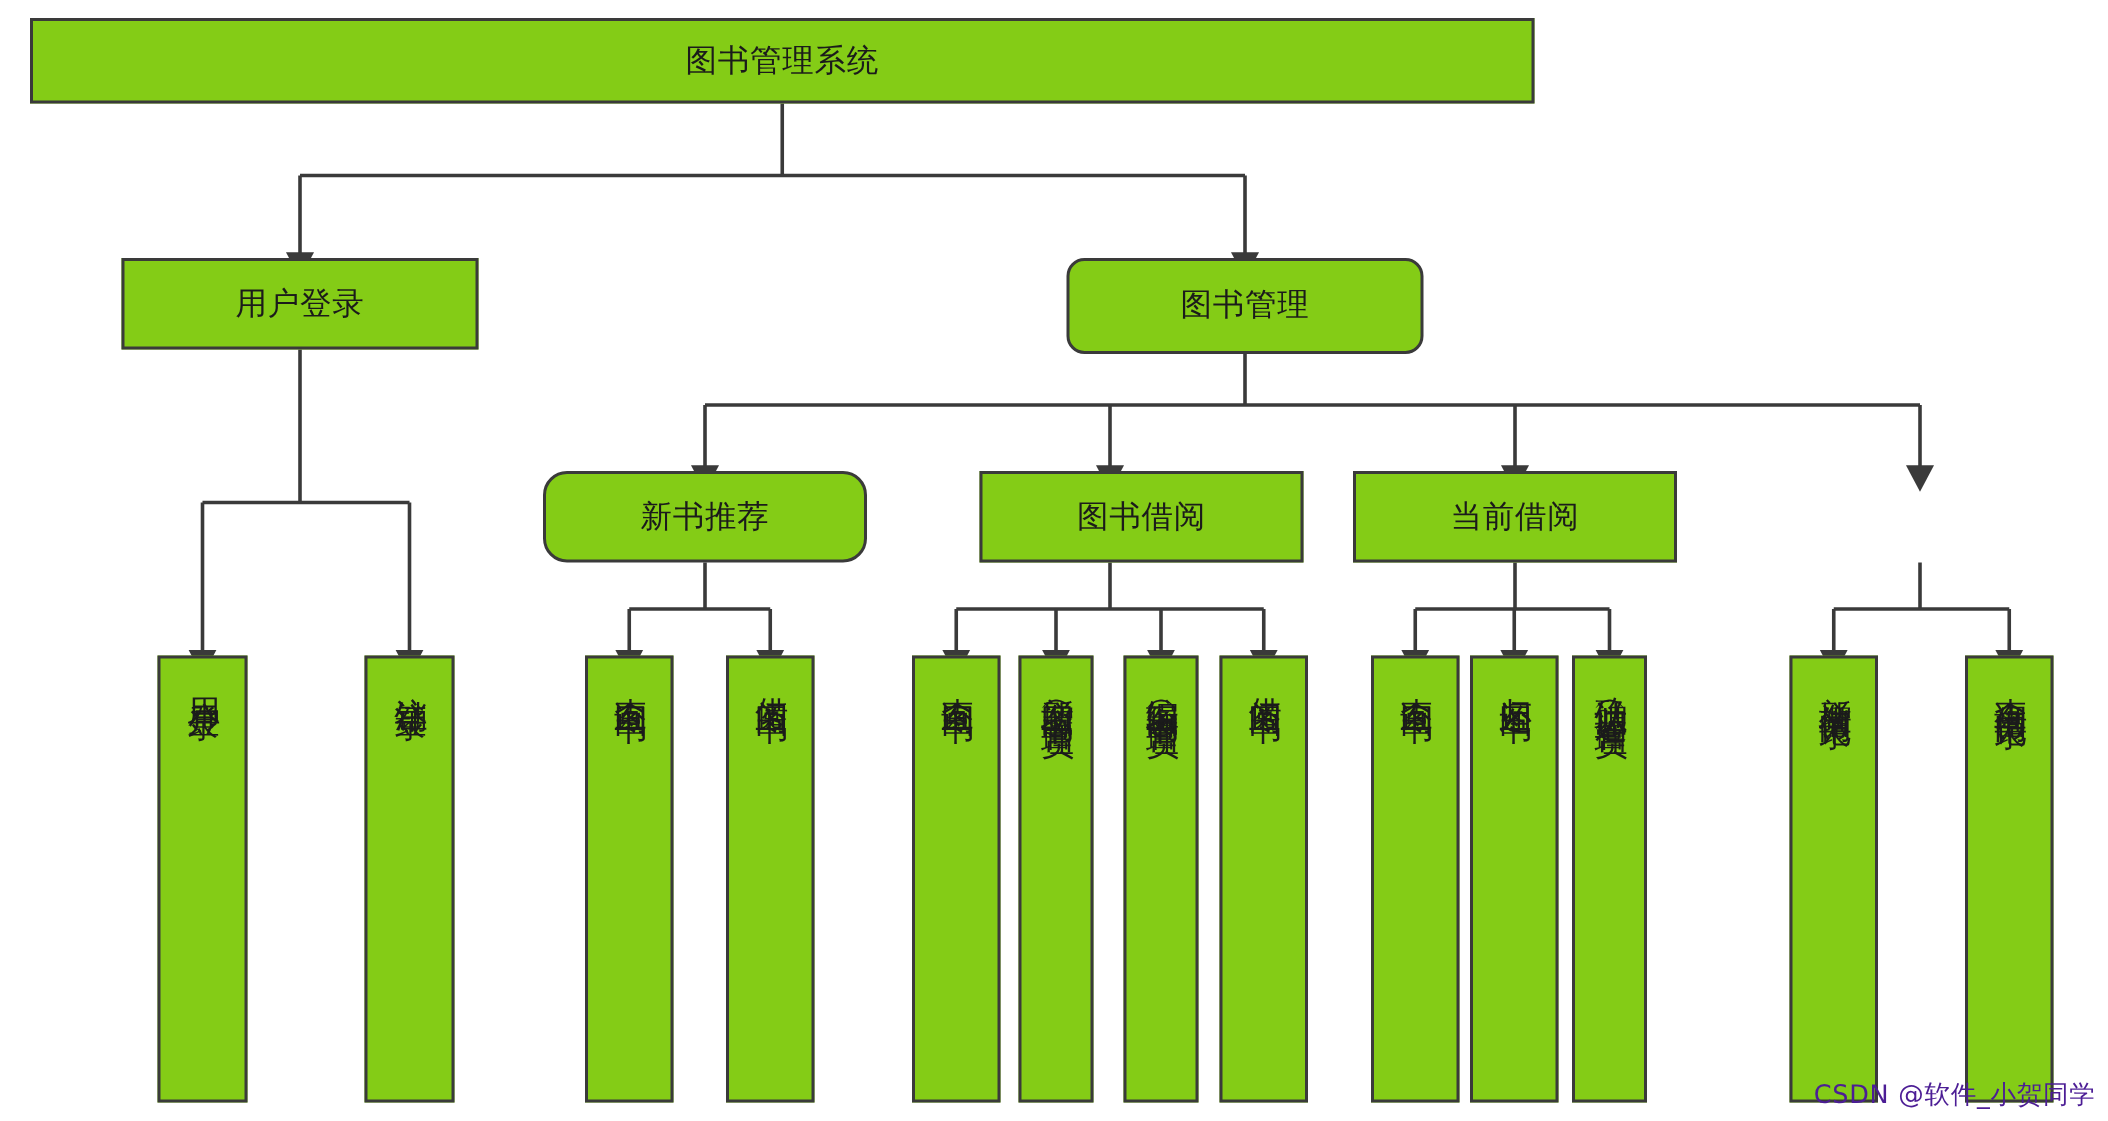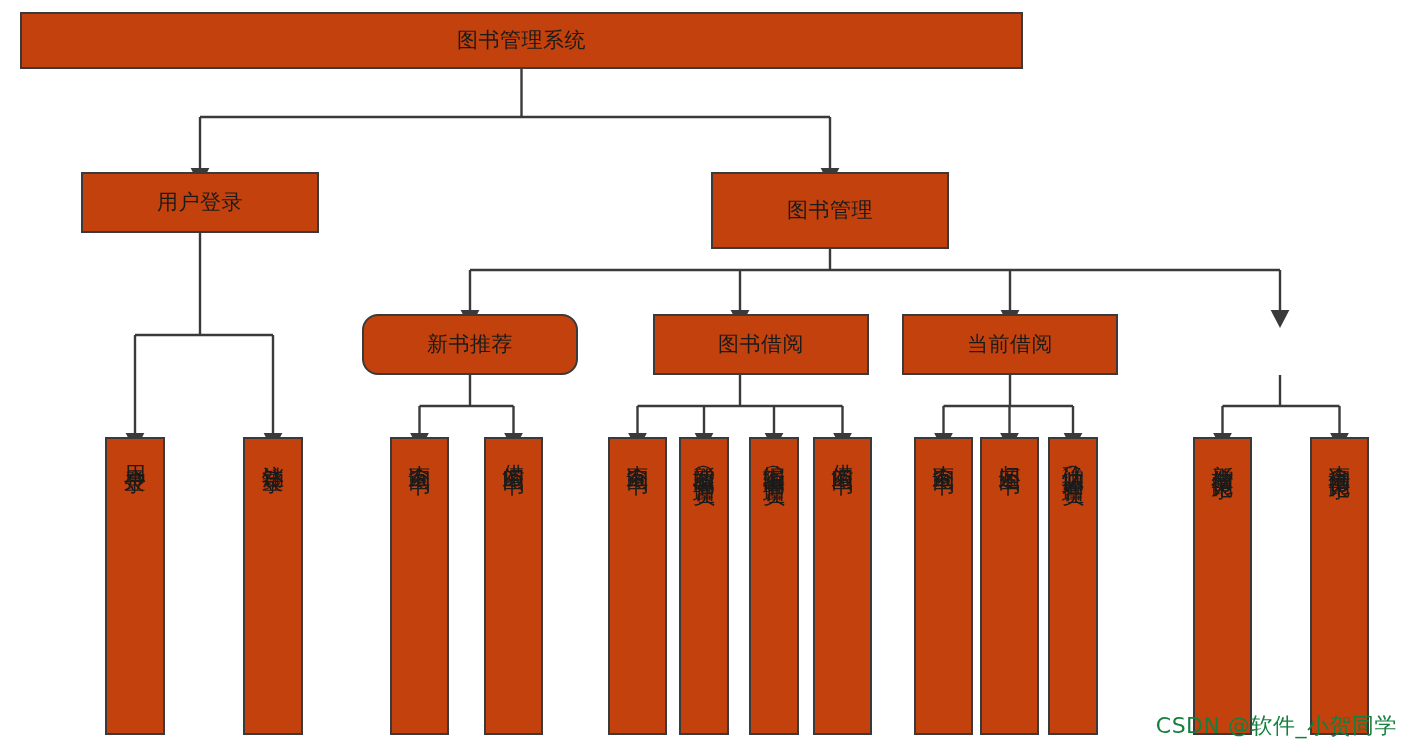--- a/index.html
+++ b/index.html
@@ -25,21 +25,21 @@
     position: absolute;
     left: 0;
     top: 0;
     width: 1405px;
     height: 747px;
     display: block;
   }
   .node-box {
     position: absolute;
     box-sizing: border-box;
-    background: #c2410c;
+    background: #84cc16;
     border: 2.5px solid #3a3a3a;
     display: flex;
     align-items: center;
     justify-content: center;
     overflow: hidden;
   }
   .node-label {
     font-family: "DejaVu Sans", "Liberation Sans", sans-serif;
     color: #1b1b1b;
     line-height: 1.12;
@@ -65,22 +65,22 @@
     text-orientation: upright;
     font-size: 22px;
     letter-spacing: 3px;
     line-height: 1;
   }
   .watermark {
     position: absolute;
     right: 8px;
     bottom: 6px;
     font-family: "DejaVu Sans", "Liberation Sans", sans-serif;
-    font-size: 22px;
-    color: #15803d;
+    font-size: 17px;
+    color: #4c1d95;
     letter-spacing: 0.5px;
     white-space: nowrap;
     pointer-events: none;
     user-select: none;
   }
 </style>
 </head>
 <body>
 
 <div id="diagram-root">
@@ -128,21 +128,21 @@
       </g>
   </svg>
 
   <div class="node-box root horizontal" style="left: 20px; top: 12px; width: 1003px; height: 57px;">
     <span class="node-label">图书管理系统</span>
   </div>
 
   <div class="node-box horizontal" style="left: 81px; top: 172px; width: 238px; height: 61px;">
     <span class="node-label">用户登录</span>
   </div>
-  <div class="node-box horizontal" style="left: 711px; top: 172px; width: 238px; height: 77px;">
+  <div class="node-box horizontal" style="left: 711px; top: 172px; width: 238px; height: 64px; border-radius: 12px;">
     <span class="node-label">图书管理</span>
   </div>
 
   <div class="node-box horizontal" style="left: 362px; top: 314px; width: 216px; height: 61px; border-radius: 16px;">
     <span class="node-label">新书推荐</span>
   </div>
   <div class="node-box horizontal" style="left: 632px; top: 314px; width: 216px; height: 61px; margin-left: 21px;">
     <span class="node-label">图书借阅</span>
   </div>
   <div class="node-box horizontal" style="left: 902px; top: 314px; width: 216px; height: 61px;">

